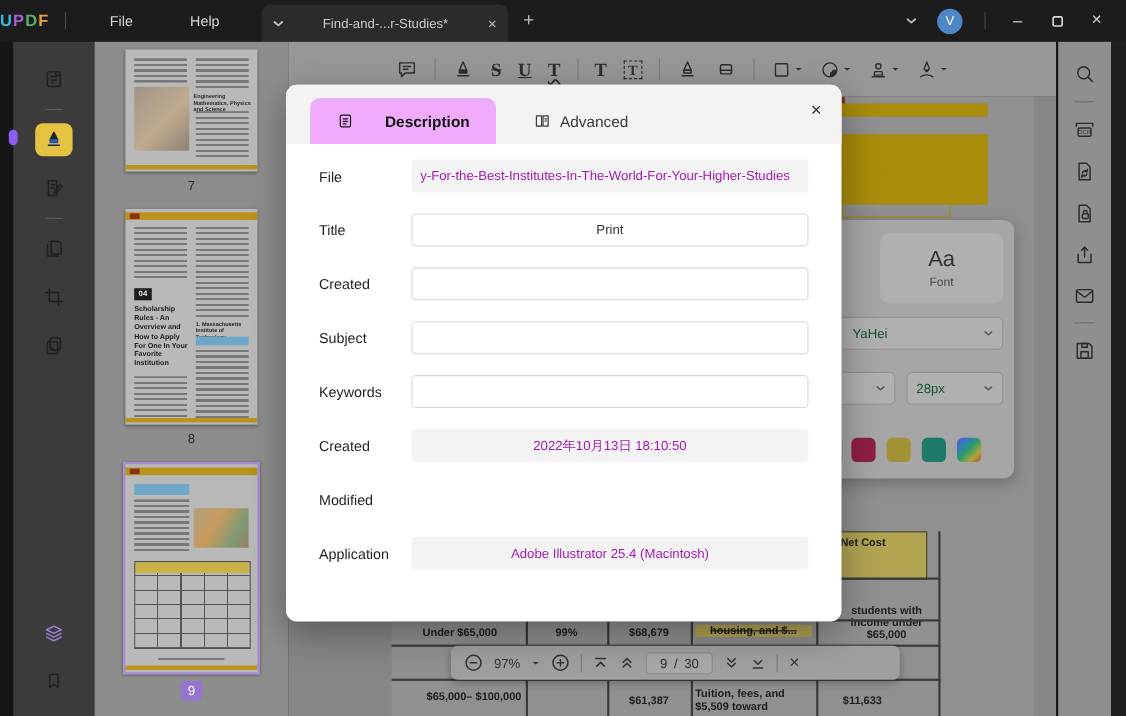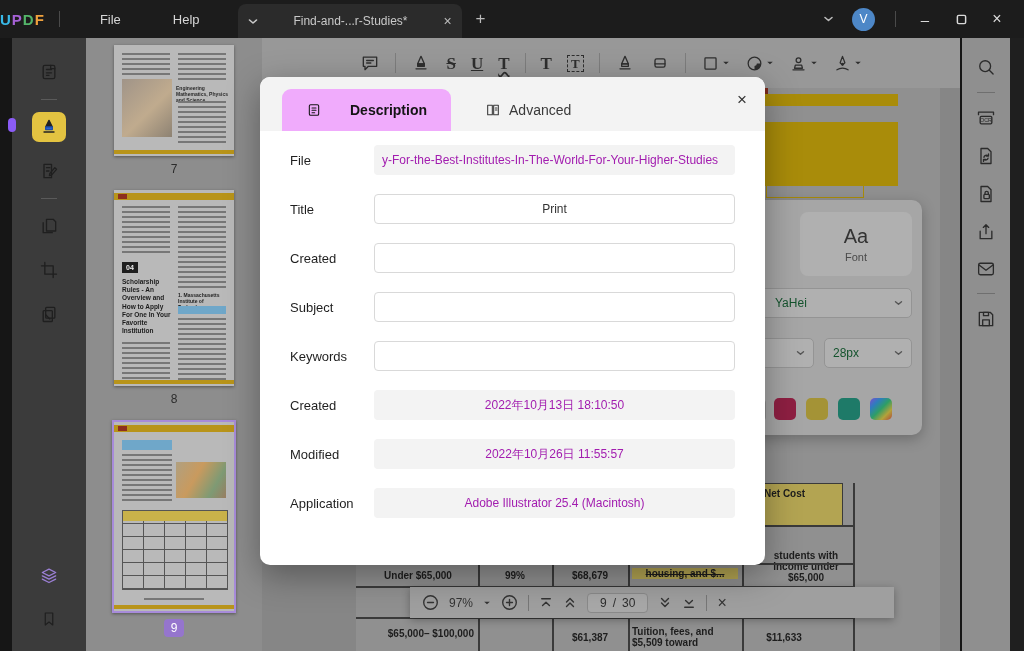--- a/index.html
+++ b/index.html
@@ -65,21 +65,21 @@
 
   
   .font-panel{position:absolute;left:478px;top:112px;width:182px;height:235px;background:#a6a6a6;border-radius:10px;box-shadow:0 4px 14px rgba(0,0,0,.25);}
   .font-card{position:absolute;left:60px;top:12px;width:112px;height:64px;background:#b0b0b0;border-radius:8px;display:flex;flex-direction:column;align-items:center;justify-content:center;color:#4a4a4a;}
   .font-card .aa{font-size:20px;color:#333;}
   .font-card .lbl{font-size:11px;margin-top:3px;}
   .fp-row{position:absolute;left:10px;width:162px;height:30px;background:#b0b0b0;border:1px solid #949494;border-radius:5px;display:flex;align-items:center;font-size:12px;color:#14532d;padding:0 8px;box-sizing:border-box;}
   .swatch{position:absolute;width:22px;height:22px;border-radius:5px;top:198px;}
 
   
-  .zoombar{position:absolute;left:148px;top:499px;width:484px;height:31px;background:#9f9f9f;border-radius:0;box-shadow:0 2px 8px rgba(0,0,0,.3);display:flex;align-items:center;gap:10px;padding:0 12px;box-sizing:border-box;color:#333;font-size:12px;}
+  .zoombar{position:absolute;left:148px;top:499px;width:408px;height:31px;background:#9f9f9f;border-radius:6px;box-shadow:0 2px 8px rgba(0,0,0,.3);display:flex;align-items:center;gap:10px;padding:0 12px;box-sizing:border-box;color:#333;font-size:12px;}
   .zb-div{width:1px;height:16px;background:#777;}
   .pagebox{background:#a8a8a8;border:1px solid #8a8a8a;border-radius:4px;padding:2px 12px;display:flex;gap:6px;color:#2d2d2d;}
 
   
   .dialog{position:absolute;left:260px;top:77px;width:505px;height:488px;background:#fff;border-radius:10px;box-shadow:0 10px 34px rgba(0,0,0,.35);}
   .tabstrip{height:54px;background:#f3f3f3;border-radius:10px 10px 0 0;display:flex;align-items:flex-end;padding:0 22px;position:relative;}
   .dtab{height:42px;padding:0 24px;display:flex;align-items:center;gap:8px;font-size:14px;color:#3a3a3a;margin-right:10px;}
   .dtab.active{background:#f0abfc;border-radius:9px 9px 0 0;font-weight:bold;color:#141414;gap:28px;}
   .dclose{position:absolute;right:18px;top:14px;color:#333;font-size:17px;line-height:1;}
   .dbody{padding:14px 30px 0 30px;}
@@ -524,23 +524,20 @@
         <input class="finput" value="" style="">
       </div>
       <div class="frow">
         <div class="flabel">Created</div>
         <div class="finput fdisabled">
             <span>2022年10月13日 18:10:50</span>
           </div>
       </div>
       <div class="frow">
         <div class="flabel">Modified</div>
-        <div class="finput fdisabled">
-            <span>2022年10月26日 11:55:57</span>
-          </div>
       </div>
       <div class="frow">
         <div class="flabel">Application</div>
         <div class="finput fdisabled">
             <span>Adobe Illustrator 25.4 (Macintosh)</span>
           </div>
       </div>
     </div>
   </div>
 

